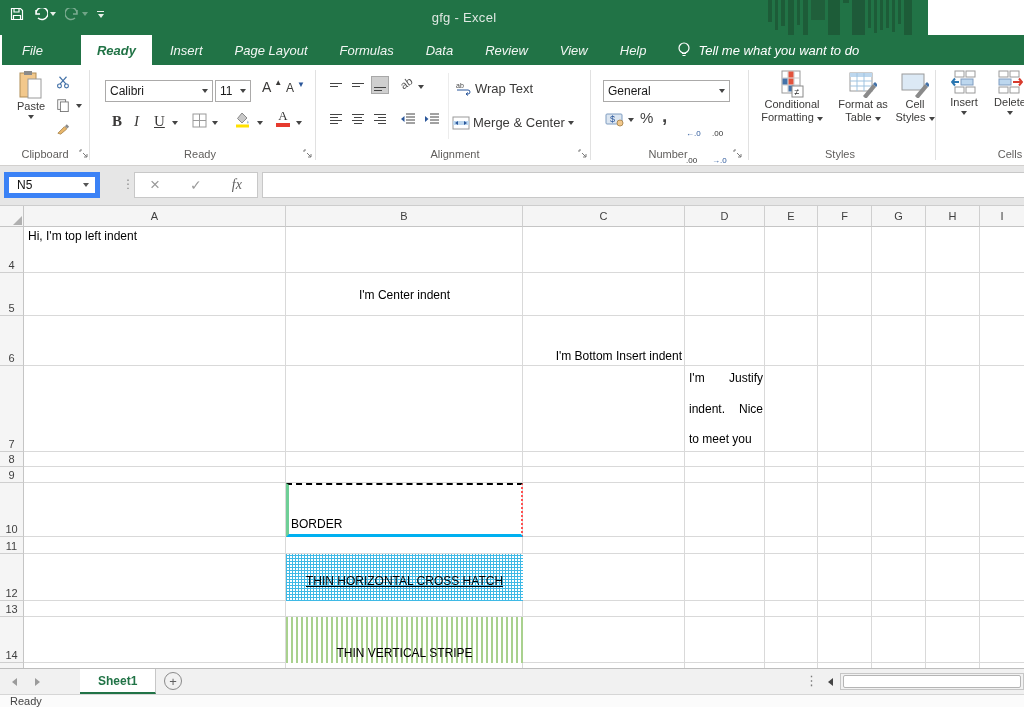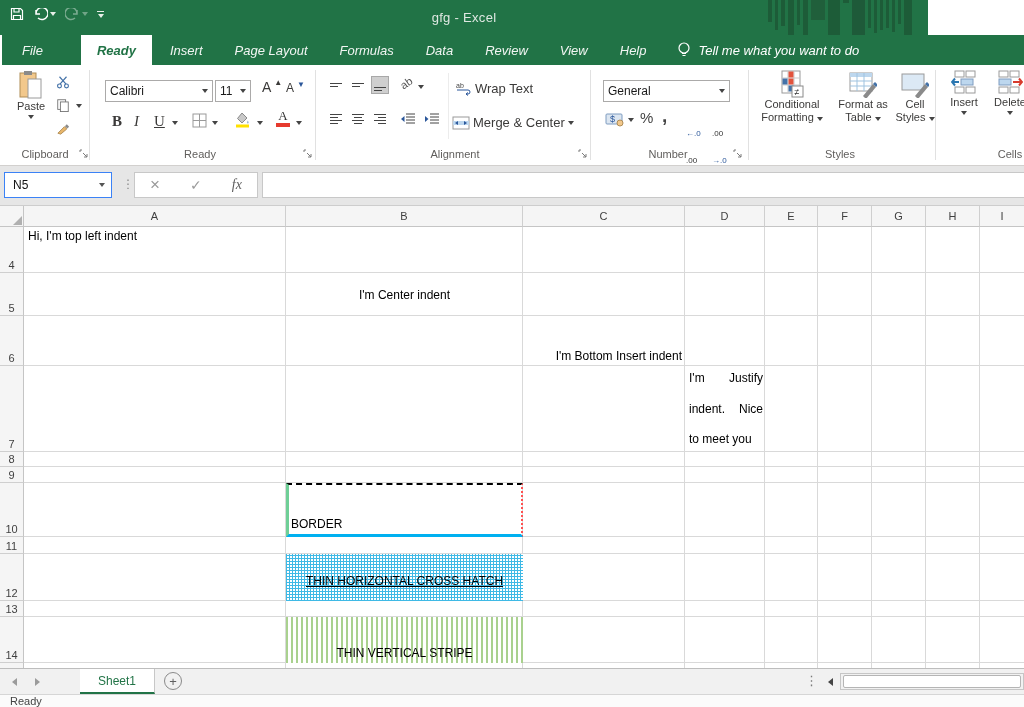--- a/index.html
+++ b/index.html
@@ -36,21 +36,21 @@
   .combo .caret { margin-left:auto; border-top-color:#444; }
   .smallbtn { position:absolute; display:flex; align-items:center; gap:3px; color:#3b3a39; font-size:13px; }
   .aln { display:flex; flex-direction:column; gap:2px; justify-content:center; align-items:flex-start; width:16px; height:16px; padding:2px; }
   .aln i { display:block; height:1px; background:#444; }
   .alnsel { background:#cfcfcf; outline:1px solid #a8a8a8; }
   .bigbtn-label { font-size:11px; color:#3b3a39; line-height:13px; text-align:center; }
   .tinydec { font-size:8px; line-height:9px; color:#333; white-space:pre; }
 
   
   .fstrip { position:absolute; left:0; top:166px; width:1024px; height:40px; background:#e6e6e6; border-bottom:1px solid #cdcdcd; }
-  .namebox { position:absolute; left:4px; top:6px; width:108px; height:26px; background:#fff; border:1px solid #3b82f6; display:flex; align-items:center; font-size:12px; color:#111; padding-left:8px; }
+  .namebox { position:absolute; left:4px; top:6px; width:96px; height:26px; background:#fff; border:5px solid #3b82f6; display:flex; align-items:center; font-size:12px; color:#111; padding-left:8px; }
   .namebox .caret { margin-left:auto; margin-right:6px; border-top-color:#555; }
   .fgrip { position:absolute; left:122px; top:11px; color:#8a8a8a; font-size:12px; }
   .fbtns { position:absolute; left:134px; top:6px; width:124px; height:26px; background:#fff; border:1px solid #c8c8c8; display:flex; align-items:center; justify-content:space-around; color:#9a9a9a; font-size:14px; }
   .fx { font-family:"Liberation Serif", serif; font-style:italic; color:#5f5f5f; font-size:14px; }
   .finput { position:absolute; left:262px; top:6px; right:0; height:26px; background:#fff; border:1px solid #c8c8c8; border-right:none; }
 
   
   .sheet { position:absolute; left:0; top:206px; width:1024px; height:462px; background:#fff; overflow:hidden; }
   .corner { position:absolute; left:0; top:0; width:24px; height:21px; background:#f5f5f5; border-right:1px solid #c5c5c5; border-bottom:1px solid #c5c5c5; }
   .corner-tri { position:absolute; right:1px; bottom:1px; width:0; height:0; border-left:9px solid transparent; border-bottom:9px solid #b0b0b0; }
@@ -77,21 +77,21 @@
       repeating-linear-gradient(90deg, #3fb9e5 0 1px, transparent 1px 3px); background-color:#fff;text-decoration:underline; }
   .c-b14 { left:262px; top:390px; width:237px; height:46px; display:flex; align-items:flex-end; justify-content:center; padding-bottom:3px;
     background-image:repeating-linear-gradient(90deg, #a9d18e 0 2px, #fff 2px 5px); }
 
   
   .sheetbar { position:absolute; left:0; top:668px; width:1024px; height:26px; background:#f1f1f1; border-top:1px solid #bdbdbd; }
   .navtri { width:0; height:0; border-top:4px solid transparent; border-bottom:4px solid transparent; }
   .nav-left { border-right:5px solid #9b9b9b; }
   .nav-right { border-left:5px solid #9b9b9b; }
   .navs { position:absolute; left:12px; top:0; height:25px; display:flex; align-items:center; gap:18px; }
-  .stab { position:absolute; left:80px; top:0; height:25px; background:#fff; border-right:1px solid #c7c7c7; border-bottom:2px solid #217346; padding:0 18px; display:flex; align-items:center; color:#217346; font-weight:normal; font-size:12px; }
+  .stab { position:absolute; left:80px; top:0; height:25px; background:#fff; border-right:1px solid #c7c7c7; border-bottom:2px solid #217346; padding:0 18px; display:flex; align-items:center; color:#217346; font-weight:bold; font-size:12px; }
   .addsheet { position:absolute; left:164px; top:3px; width:18px; height:18px; border:1px solid #8a8a8a; border-radius:50%; display:flex; align-items:center; justify-content:center; color:#5f5f5f; font-size:13px; line-height:1; }
   .grip { position:absolute; left:805px; top:4px; color:#7a7a7a; font-size:13px; }
   .hsb-left { position:absolute; left:822px; top:4px; width:16px; height:17px; background:#f1f1f1; display:flex; align-items:center; justify-content:center; }
   .hsb-left .navtri { border-right-color:#444; }
   .hsb-track { position:absolute; left:840px; top:4px; right:0; height:17px; background:#f1f1f1; border:1px solid #c6c6c6; }
   .hsb-thumb { position:absolute; left:2px; top:1px; right:2px; height:13px; background:#fff; border:1px solid #b5b5b5; border-radius:2px; }
 
   
   .statusbar { position:absolute; left:0; top:694px; width:1024px; height:13px; background:#fbfbfb; border-top:1px solid #d6d6d6; font-size:11px; color:#444; padding-left:10px; }
 

